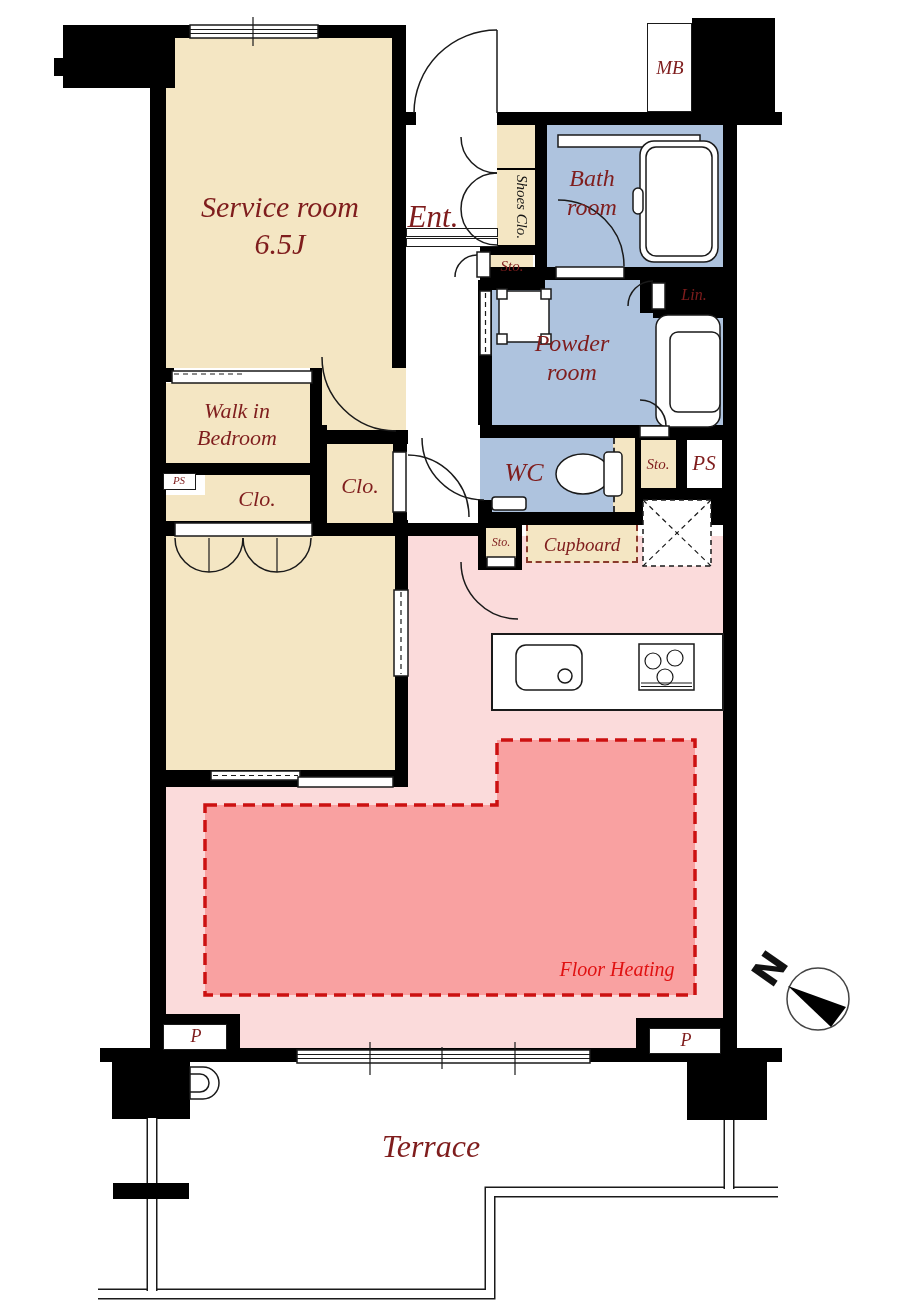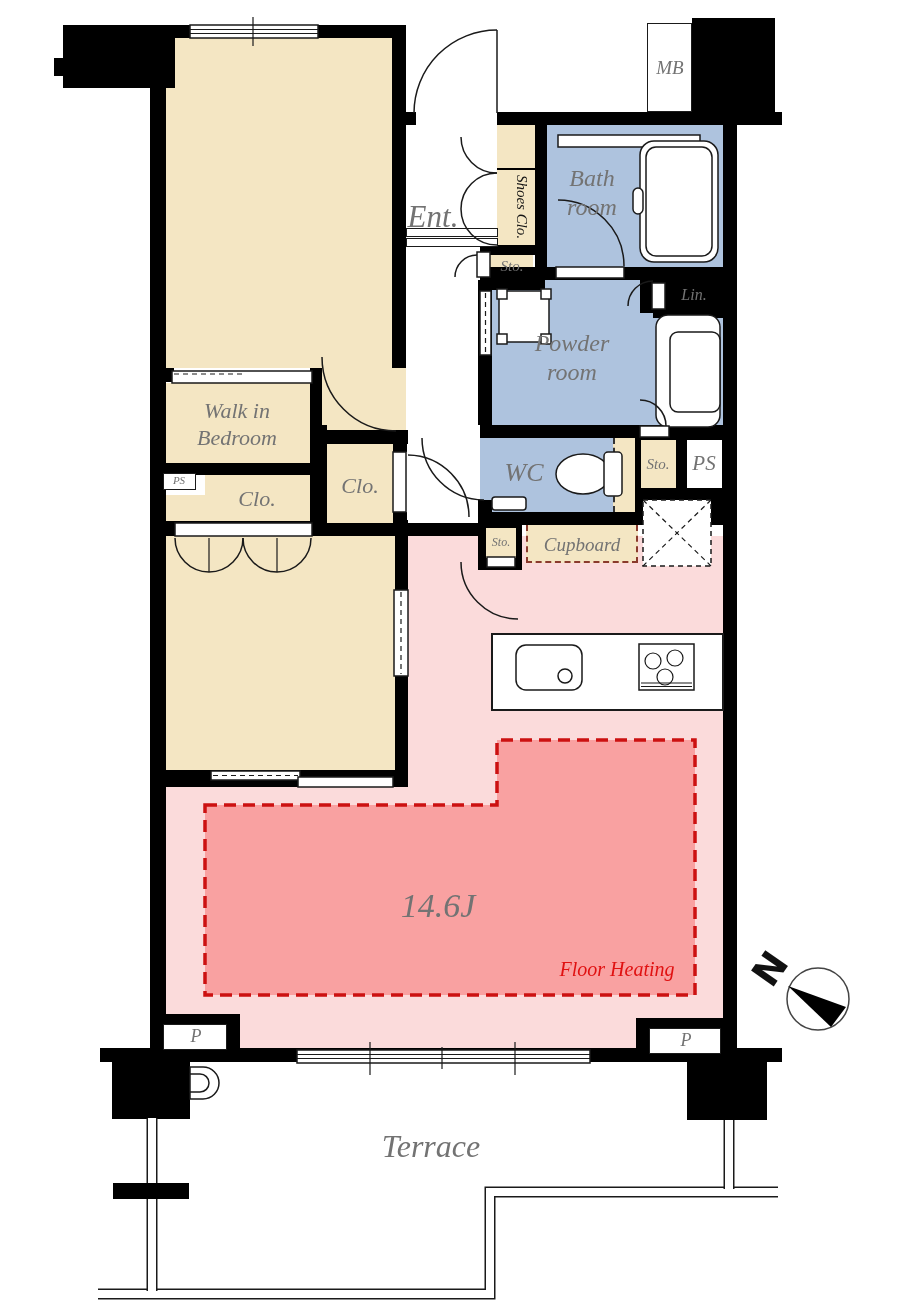--- a/index.html
+++ b/index.html
@@ -4,21 +4,21 @@
 <style>
   html,body{margin:0;padding:0;background:#fff;}
   #plan{position:relative;width:920px;height:1316px;background:#fff;overflow:hidden;
         font-family:"Liberation Serif",serif;}
   .wall{position:absolute;background:var(--c-wall,#000);}
   .tan{position:absolute;background:var(--c-room-tan,#F4E6C3);}
   .blue{position:absolute;background:var(--c-room-blue,#AEC3DE);}
   .pink{position:absolute;background:var(--c-room-pink,#FBDBDB);}
   .whitebox{position:absolute;background:#fff;}
   .bordered{border:1.5px solid #1a1a1a;box-sizing:border-box;}
-  .lbl{position:absolute;font-style:italic;color:#737373;transform:translate(-50%,-50%);
+  .lbl{position:absolute;font-style:italic;color:#7f1d1d;transform:translate(-50%,-50%);
        white-space:nowrap;text-align:center;line-height:1.22;}
   .lbl-v{position:absolute;font-style:italic;color:#141414;writing-mode:vertical-rl;
        transform:translate(-50%,-50%);white-space:nowrap;}
   .red{color:var(--c-floor-heating-text,#E01111);}
   .cup{border:2px dashed var(--c-cupboard-dash,#8A3A2C);border-top:none;box-sizing:border-box;}
   .dashL{border-left:2px dashed #333;box-sizing:border-box;}
   svg.overlay{position:absolute;left:0;top:0;}
   .arc{fill:none;stroke:#1a1a1a;stroke-width:1.5px;}
   .fix{fill:#fff;stroke:#1a1a1a;stroke-width:1.5px;}
   .fix2{fill:#fff;stroke:#1a1a1a;stroke-width:2px;}
@@ -259,20 +259,22 @@
     </g>
 
     <g>
       <circle cx="818" cy="999" r="31" fill="#fff" stroke="#444" stroke-width="1.5"></circle>
       <polygon points="788,986 846,1007 831,1027" fill="#000"></polygon>
       <text class="ntext" x="756" y="985" font-size="38" transform="rotate(-55 768 972)">N</text>
     </g>
   </svg>
 
   <div class="lbl" style="left:280px;top:226px;font-size:30px;">
+    <div>Service room</div>
+    <div>6.5J</div>
   </div>
   <div class="lbl" style="left:433px;top:183px;font-size:31px;margin-top:34px;">Ent.</div>
   <div class="lbl-v" style="left:521px;top:207px;font-size:15px;">Shoes Clo.</div>
   <div class="lbl" style="left:512px;top:266px;font-size:15px;">Sto.</div>
   <div class="lbl" style="left:670px;top:68px;font-size:19px;">MB</div>
   <div class="lbl" style="left:592px;top:193px;font-size:24px;">
     <div>Bath</div>
     <div>room</div>
   </div>
   <div class="lbl" style="left:694px;top:295px;font-size:16px;">Lin.</div>
@@ -286,20 +288,19 @@
   <div class="lbl" style="left:237px;top:425px;font-size:22px;">
     <div>Walk in</div>
     <div>Bedroom</div>
   </div>
   <div class="lbl" style="left:179px;top:481px;font-size:11px;">PS</div>
   <div class="lbl" style="left:257px;top:499px;font-size:22px;">Clo.</div>
   <div class="lbl" style="left:360px;top:486px;font-size:22px;">Clo.</div>
   <div class="lbl" style="left:501px;top:542px;font-size:12px;">Sto.</div>
   <div class="lbl" style="left:582px;top:545px;font-size:19px;">Cupboard</div>
   <div class="lbl" style="left:438px;top:906px;font-size:34px;">
-    <div>14.6J</div>
   </div>
   <div class="lbl red" style="left:617px;top:969px;font-size:20px;">Floor Heating</div>
   <div class="lbl" style="left:196px;top:1037px;font-size:18px;">P</div>
   <div class="lbl" style="left:686px;top:1041px;font-size:18px;">P</div>
   <div class="lbl" style="left:431px;top:1147px;font-size:32px;">Terrace</div>
 
 </div>
 
 </body></html>

